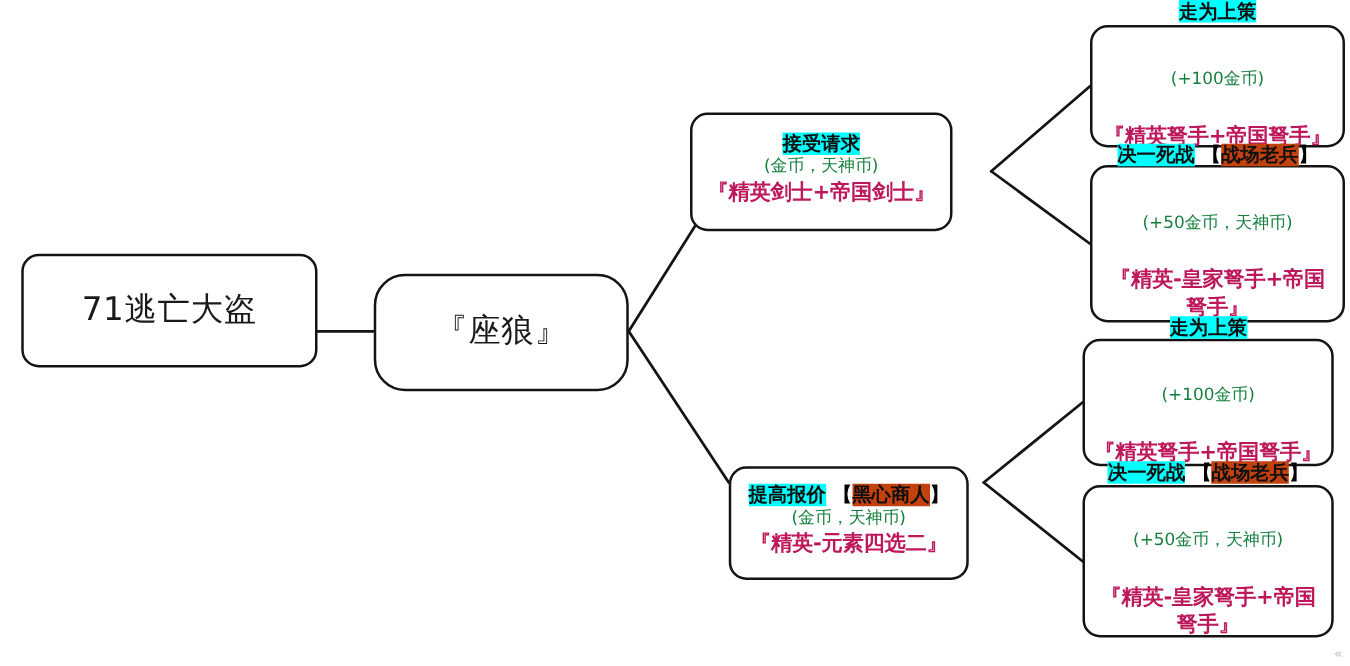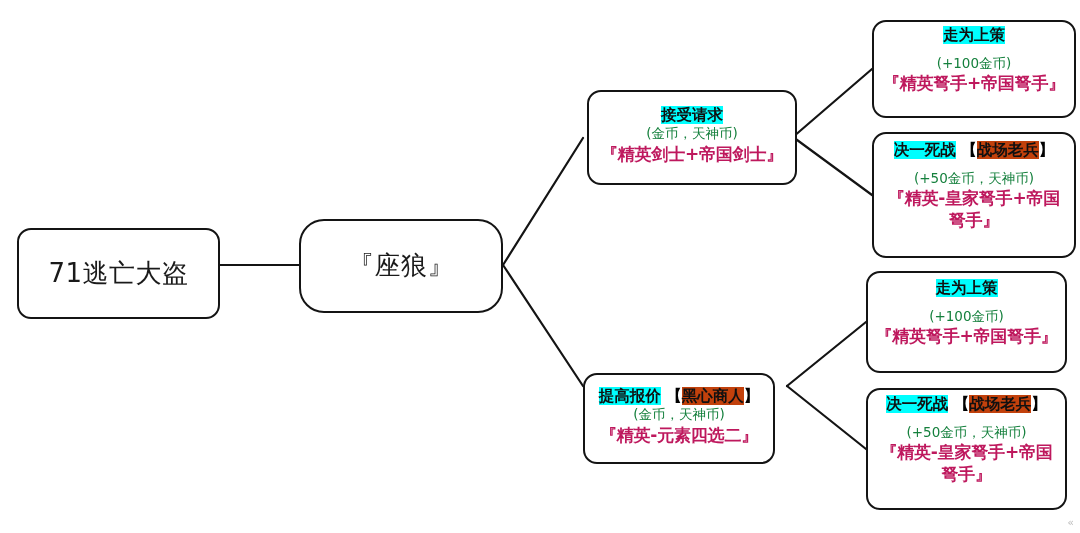--- a/index.html
+++ b/index.html
@@ -58,21 +58,21 @@
     color:#be185d;
     line-height:1.28;
     letter-spacing:-0.2px;
   }
   .hl-cyan{background:#00ffff;}
   .hl-green{background:#c2410c;}
   .brk{color:#000;font-weight:700;}
 
   
   .node.opt.straddle .line-title{position:relative;top:-9px;}
-  .node.opt.straddle{padding-top:0;}
+  .node.opt.straddle{padding-top:0;gap:26px;}
 
   .corner-mark{
     position:absolute;
     right:6px;bottom:4px;
     font-size:11px;
     color:#bdbdbd;
     z-index:6;
     user-select:none;
   }
 </style>
@@ -83,27 +83,27 @@
   <svg class="edges" viewBox="0 0 1080 533">
       <polyline points="220,265 299,265" fill="none" stroke="#141414" stroke-width="2.2" stroke-linecap="round"></polyline>
       <polyline points="503,265 583,138" fill="none" stroke="#141414" stroke-width="2.2" stroke-linecap="round"></polyline>
       <polyline points="503,265 583,386" fill="none" stroke="#141414" stroke-width="2.2" stroke-linecap="round"></polyline>
       <polyline points="793,137 872,69" fill="none" stroke="#141414" stroke-width="2.2" stroke-linecap="round"></polyline>
       <polyline points="793,137 872,195" fill="none" stroke="#141414" stroke-width="2.2" stroke-linecap="round"></polyline>
       <polyline points="787,386 866,322" fill="none" stroke="#141414" stroke-width="2.2" stroke-linecap="round"></polyline>
       <polyline points="787,386 866,449" fill="none" stroke="#141414" stroke-width="2.2" stroke-linecap="round"></polyline>
     </svg>
   <div id="nodes">
-      <div class="node plain" style="left: 17px; top: 228px; width: 203px; height: 91px;">
+      <div class="node plain" style="left: 17px; top: 203px; width: 237px; height: 91px;">
         <div class="label">71逃亡大盗</div>
       </div>
       <div class="node plain" style="left: 299px; top: 219px; width: 204px; height: 94px; border-radius: 25px;">
         <div class="label">『座狼』</div>
       </div>
-      <div class="node opt" style="left: 587px; top: 90px; width: 210px; height: 95px;">
+      <div class="node opt" style="left: 552px; top: 90px; width: 210px; height: 95px;">
         <div class="line-title"><span class="hl-cyan">接受请求</span></div>
         <div class="line-cost">(金币，天神币)</div>
         <div class="line-reward">『精英剑士+帝国剑士』</div>
       </div>
       <div class="node opt" style="left: 583px; top: 361px; width: 192px; height: 91px; margin-top: 12px;">
         <div class="line-title"><span class="hl-cyan">提高报价</span> <span class="brk">【</span><span class="hl-green">黑心商人</span><span class="brk">】</span></div>
         <div class="line-cost">(金币，天神币)</div>
         <div class="line-reward">『精英-元素四选二』</div>
       </div>
       <div class="node opt straddle" style="left: 872px; top: 20px; width: 204px; height: 98px;">

